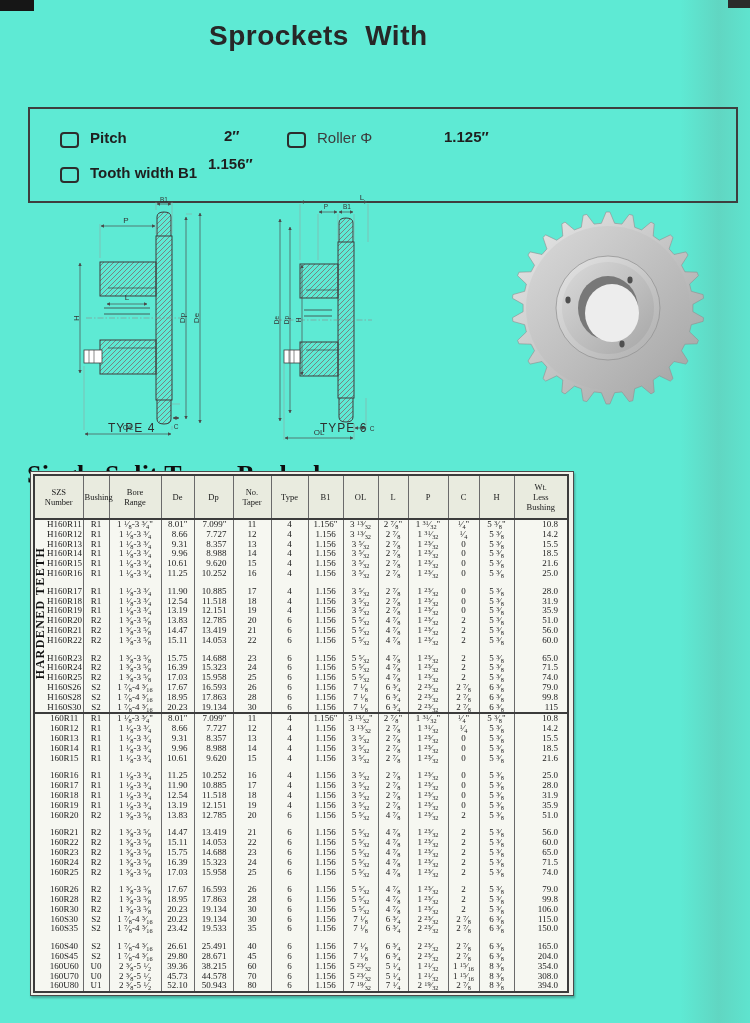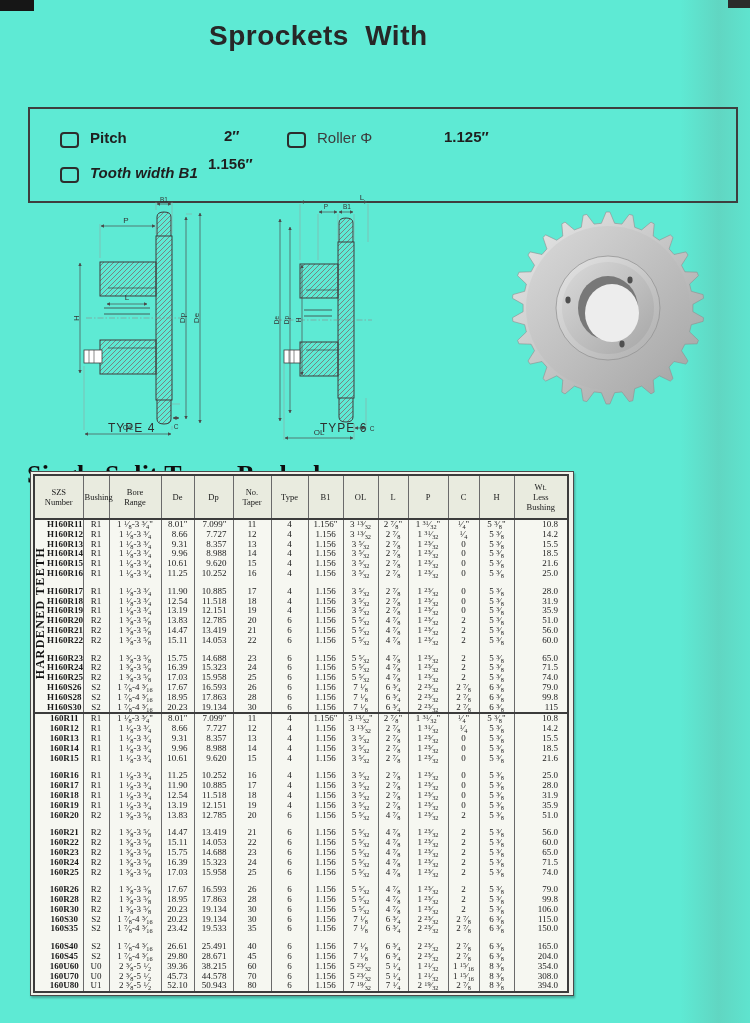--- a/index.html
+++ b/index.html
@@ -31,21 +31,21 @@
         font-family:"Liberation Serif",serif;font-size:9px;color:#1a1a1a;background:#f6f7f1;}
   th{font-size:8.5px;font-weight:normal;line-height:1.2;white-space:pre-line;
         border-left:1px solid #6a6a6a;border-right:1px solid #6a6a6a;border-bottom:2px solid #3c3c3c;
         height:40px;background:#e9ebdf;padding:1px;vertical-align:middle;}
   td{border-left:1px solid #6a6a6a;border-right:1px solid #6a6a6a;height:9.8px;line-height:9.8px;
         padding:0 1px;text-align:center;overflow:hidden;white-space:nowrap;}
   tr.gap td{height:8px;}
   tr.sec-start td{border-top:2px solid #3c3c3c;}
   td.r{text-align:right;padding-right:6px;}
   td.wt{text-align:right;padding-right:9px;padding-left:23px;}
-  td.szs{padding-left:12px;font-weight:bold;}
+  td.szs{padding-left:12px;}
   .fr{white-space:nowrap;}
   .fr sup{font-size:6.3px;vertical-align:2px;line-height:0;}
   .fr sub{font-size:6.3px;vertical-align:-1.5px;line-height:0;}
   .side-label{position:absolute;left:33px;top:708px;width:190px;transform:rotate(-90deg);
         transform-origin:0 0;font-family:"Liberation Serif",serif;font-weight:bold;font-size:12px;
         letter-spacing:1.4px;text-align:center;color:#111;}
 </style>
 </head>
 <body>
 
@@ -59,21 +59,21 @@
   </div>
 
   <div class="specbox">
     <span class="sb" style="left:30px;top:23px;"></span>
     <span class="sp" style="left:60px;top:20px;">Pitch</span>
     <span class="sp" style="left:194px;top:18px;">2″</span>
     <span class="sb" style="left:257px;top:23px;"></span>
     <span class="sp light" style="left:287px;top:20px;">Roller Φ</span>
     <span class="sp" style="left:414px;top:19px;">1.125″</span>
     <span class="sb" style="left:30px;top:58px;"></span>
-    <span class="sp" style="left:60px;top:55px;font-style:italic;">Tooth width B1</span>
+    <span class="sp" style="left:60px;top:55px;">Tooth width B1</span>
     <span class="sp" style="left:178px;top:46px;">1.156″</span>
   </div>
 
   <svg class="diag" style="left:70px;top:196px;width:138px;height:244px;" viewBox="0 0 138 244">
     <defs>
       <pattern id="h4" width="5" height="5" patternUnits="userSpaceOnUse">
         <path d="M0,5 L5,0" stroke="#787878" stroke-width="0.9"></path>
       </pattern>
       <marker id="a4" viewBox="0 0 10 10" refX="9" refY="5" markerWidth="5.5" markerHeight="5.5" orient="auto-start-reverse">
         <path d="M0,0 L10,5 L0,10 z" fill="#4a4a4a"></path>

